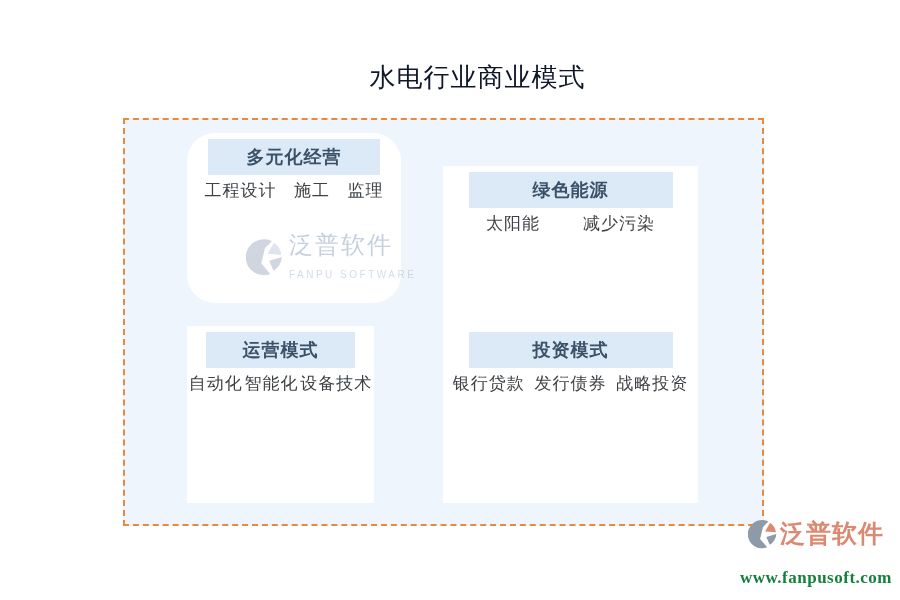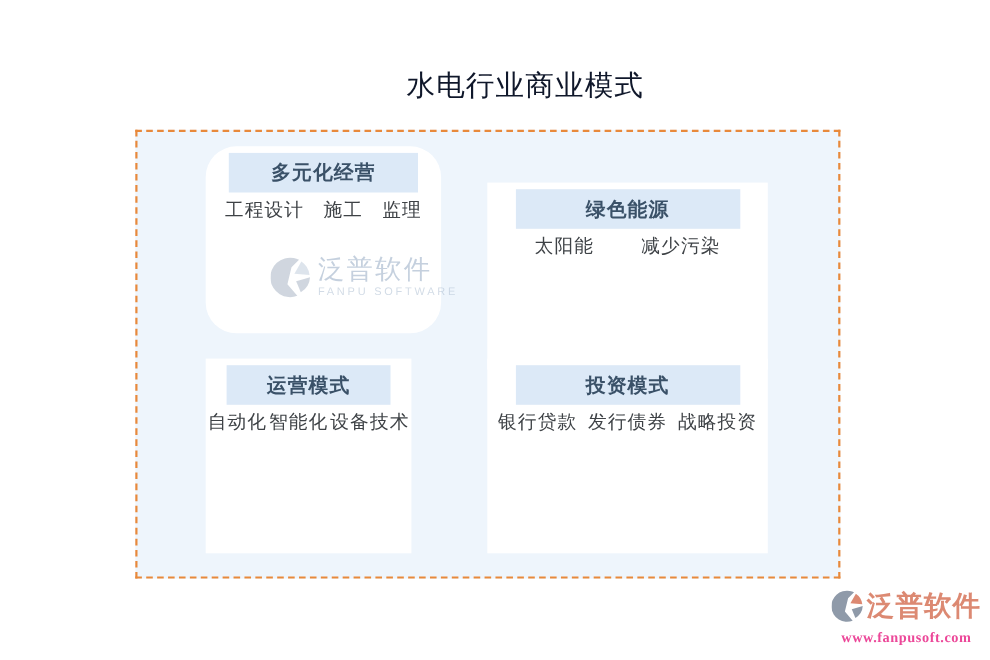--- a/index.html
+++ b/index.html
@@ -32,29 +32,29 @@
   .card-item {
     text-align:center; font-size:17px; color:#3e4246; letter-spacing:1px;
   }
   
   .watermark-center {
     position:absolute; left:246px; top:233px; display:flex; align-items:center;
     gap:5px; opacity:0.55; pointer-events:none; z-index:5;
   }
   .watermark-center .wm-text { display:flex; flex-direction:column; line-height:1; }
   .watermark-center .wm-name { font-size:24px; color:#96abc4; letter-spacing:2px; }
-  .watermark-center .wm-sub { font-size:10px; color:#aebfd2; letter-spacing:2.5px; margin-top:3px; font-family:"Liberation Sans",sans-serif; }
+  .watermark-center .wm-sub { font-size:10px; color:#aebfd2; letter-spacing:2.5px; margin-top:13px; font-family:"Liberation Sans",sans-serif; }
   
   .brand {
     position:absolute; right:8px; bottom:12px; display:flex; flex-direction:column;
     align-items:center; z-index:5;
   }
   .brand-row { display:flex; align-items:center; gap:2px; }
   .brand-name { font-size:25px; font-weight:700; color:#dc8972; letter-spacing:1px; }
-  .brand-url { font-size:13px; font-weight:700; color:#ec4899; margin-top:5px; letter-spacing:0.5px; }
+  .brand-url { font-size:17px; font-weight:700; color:#15803d; margin-top:18px; letter-spacing:0.5px; }
   .logo-svg { display:block; }
 </style>
 </head>
 <body>
 
 <div class="page">
 
   <div class="title">水电行业商业模式</div>
 
   <div class="panel">

